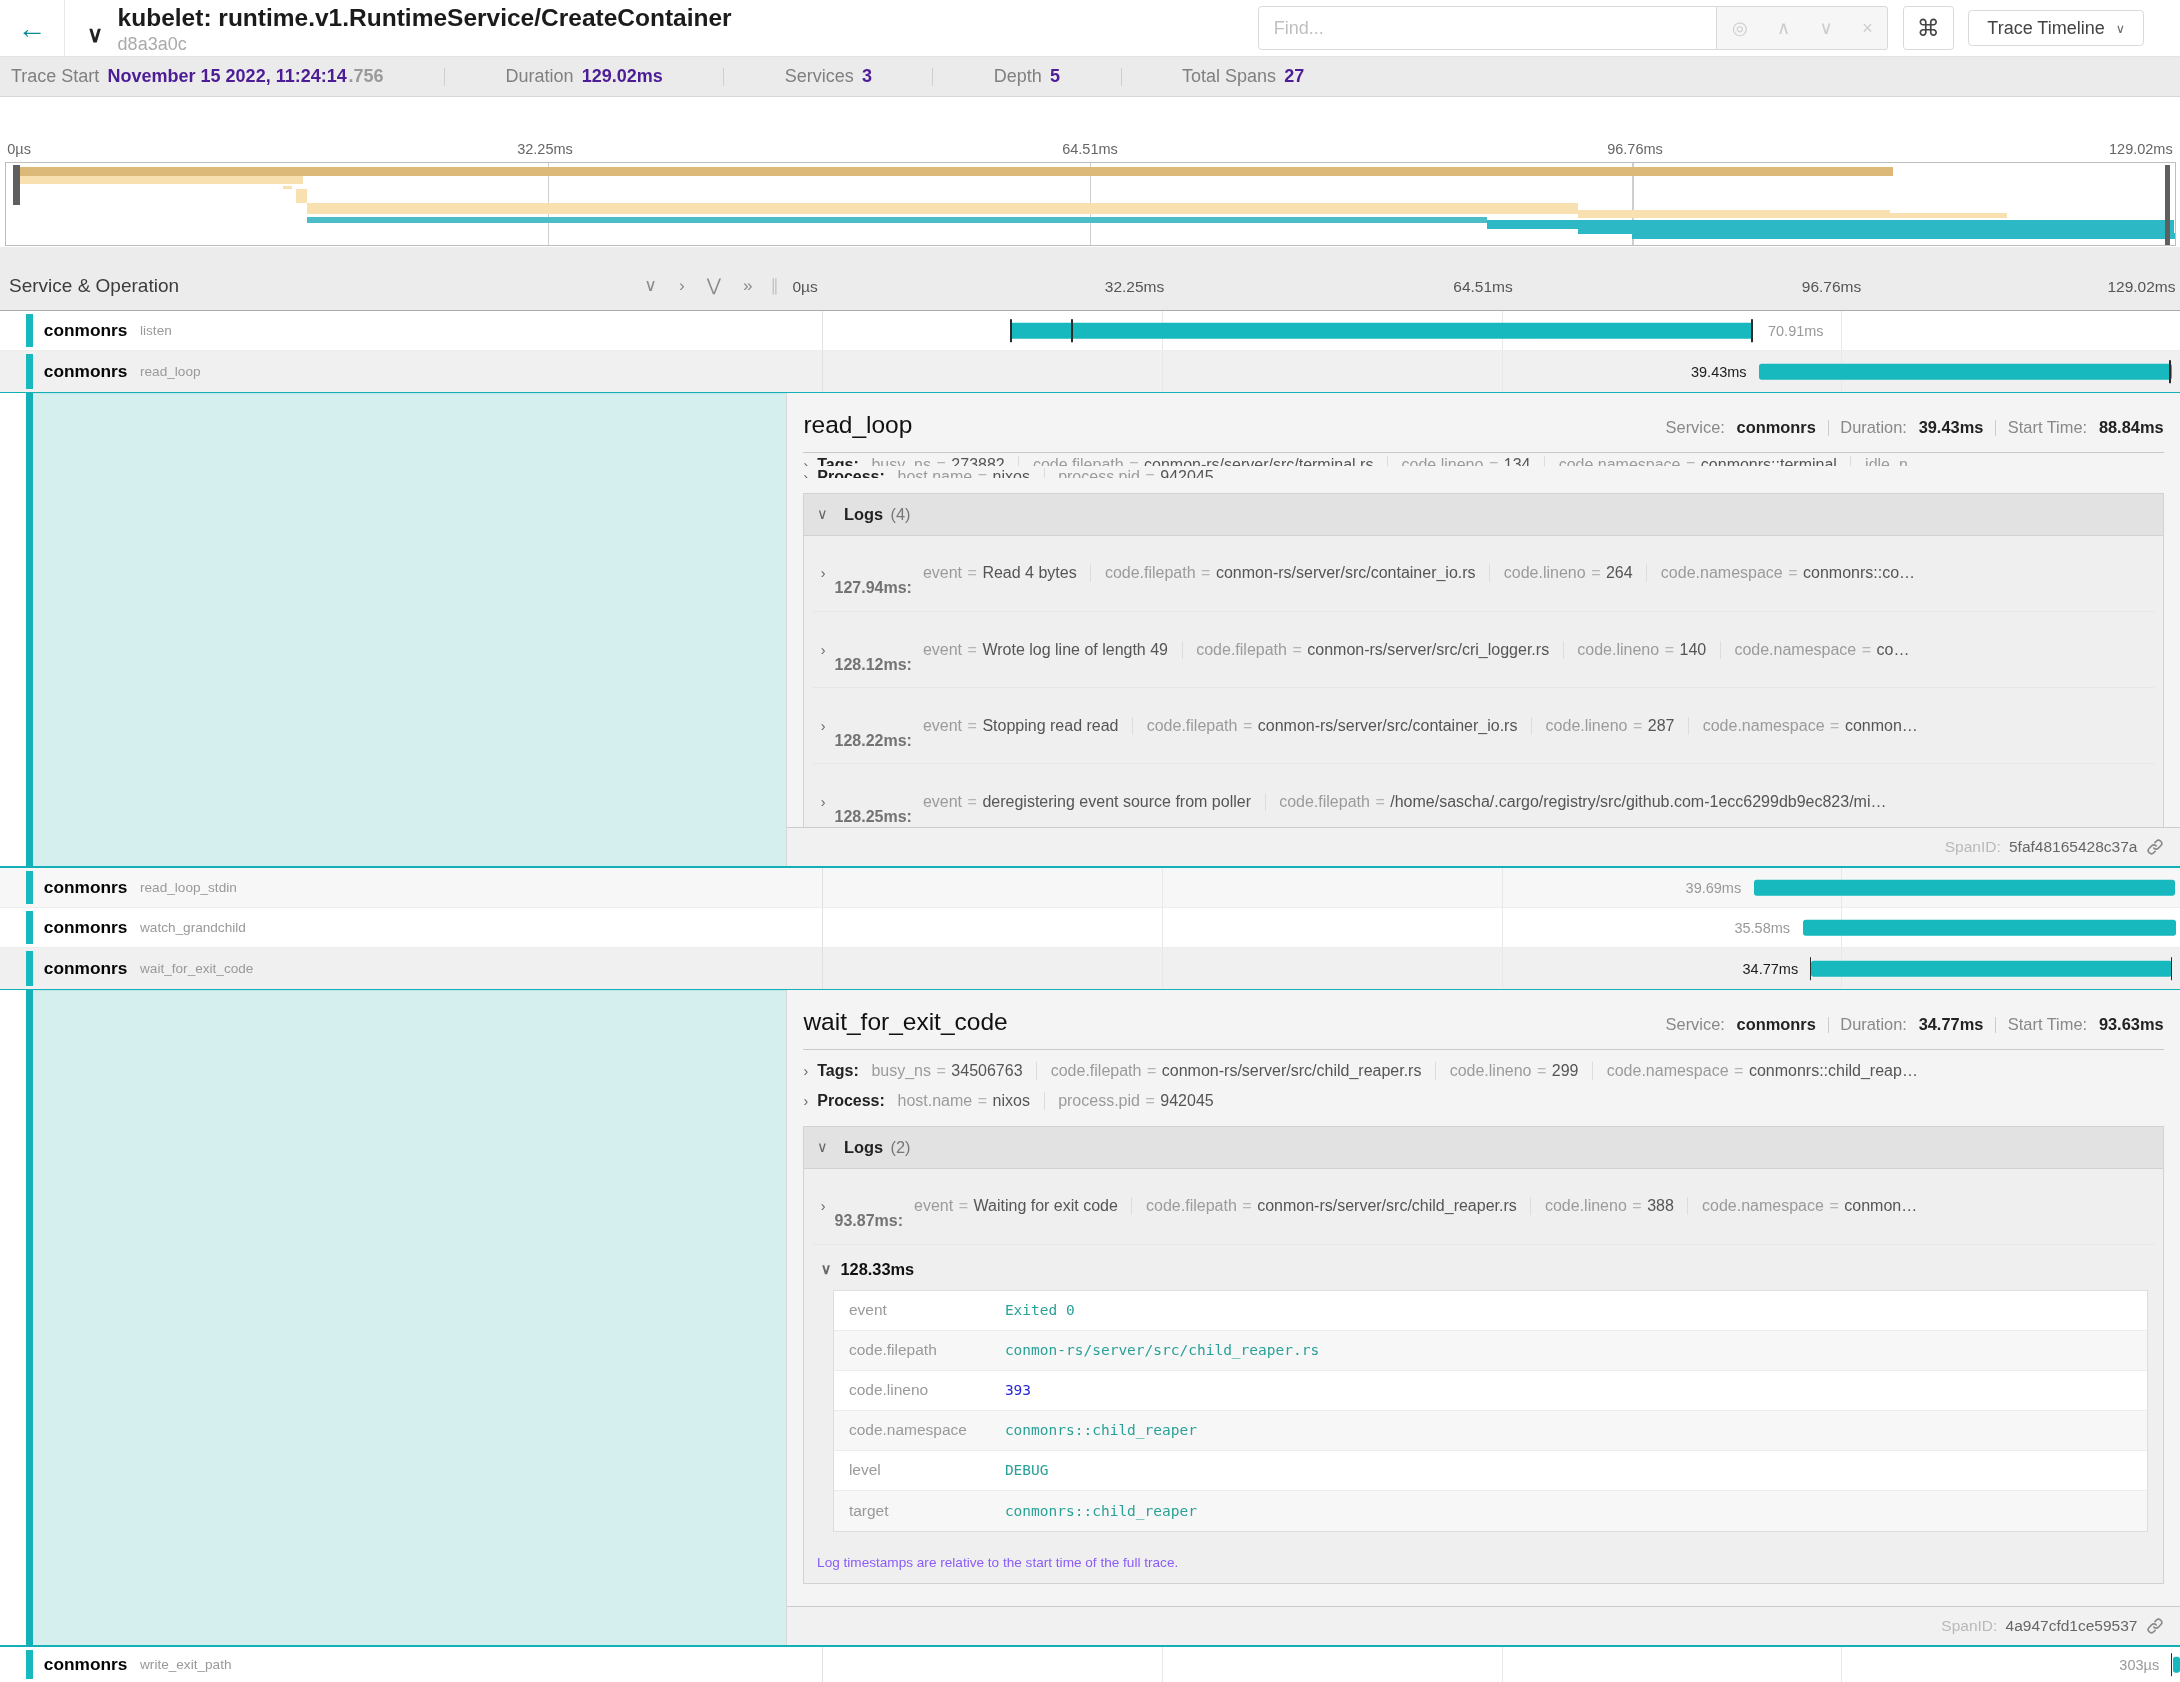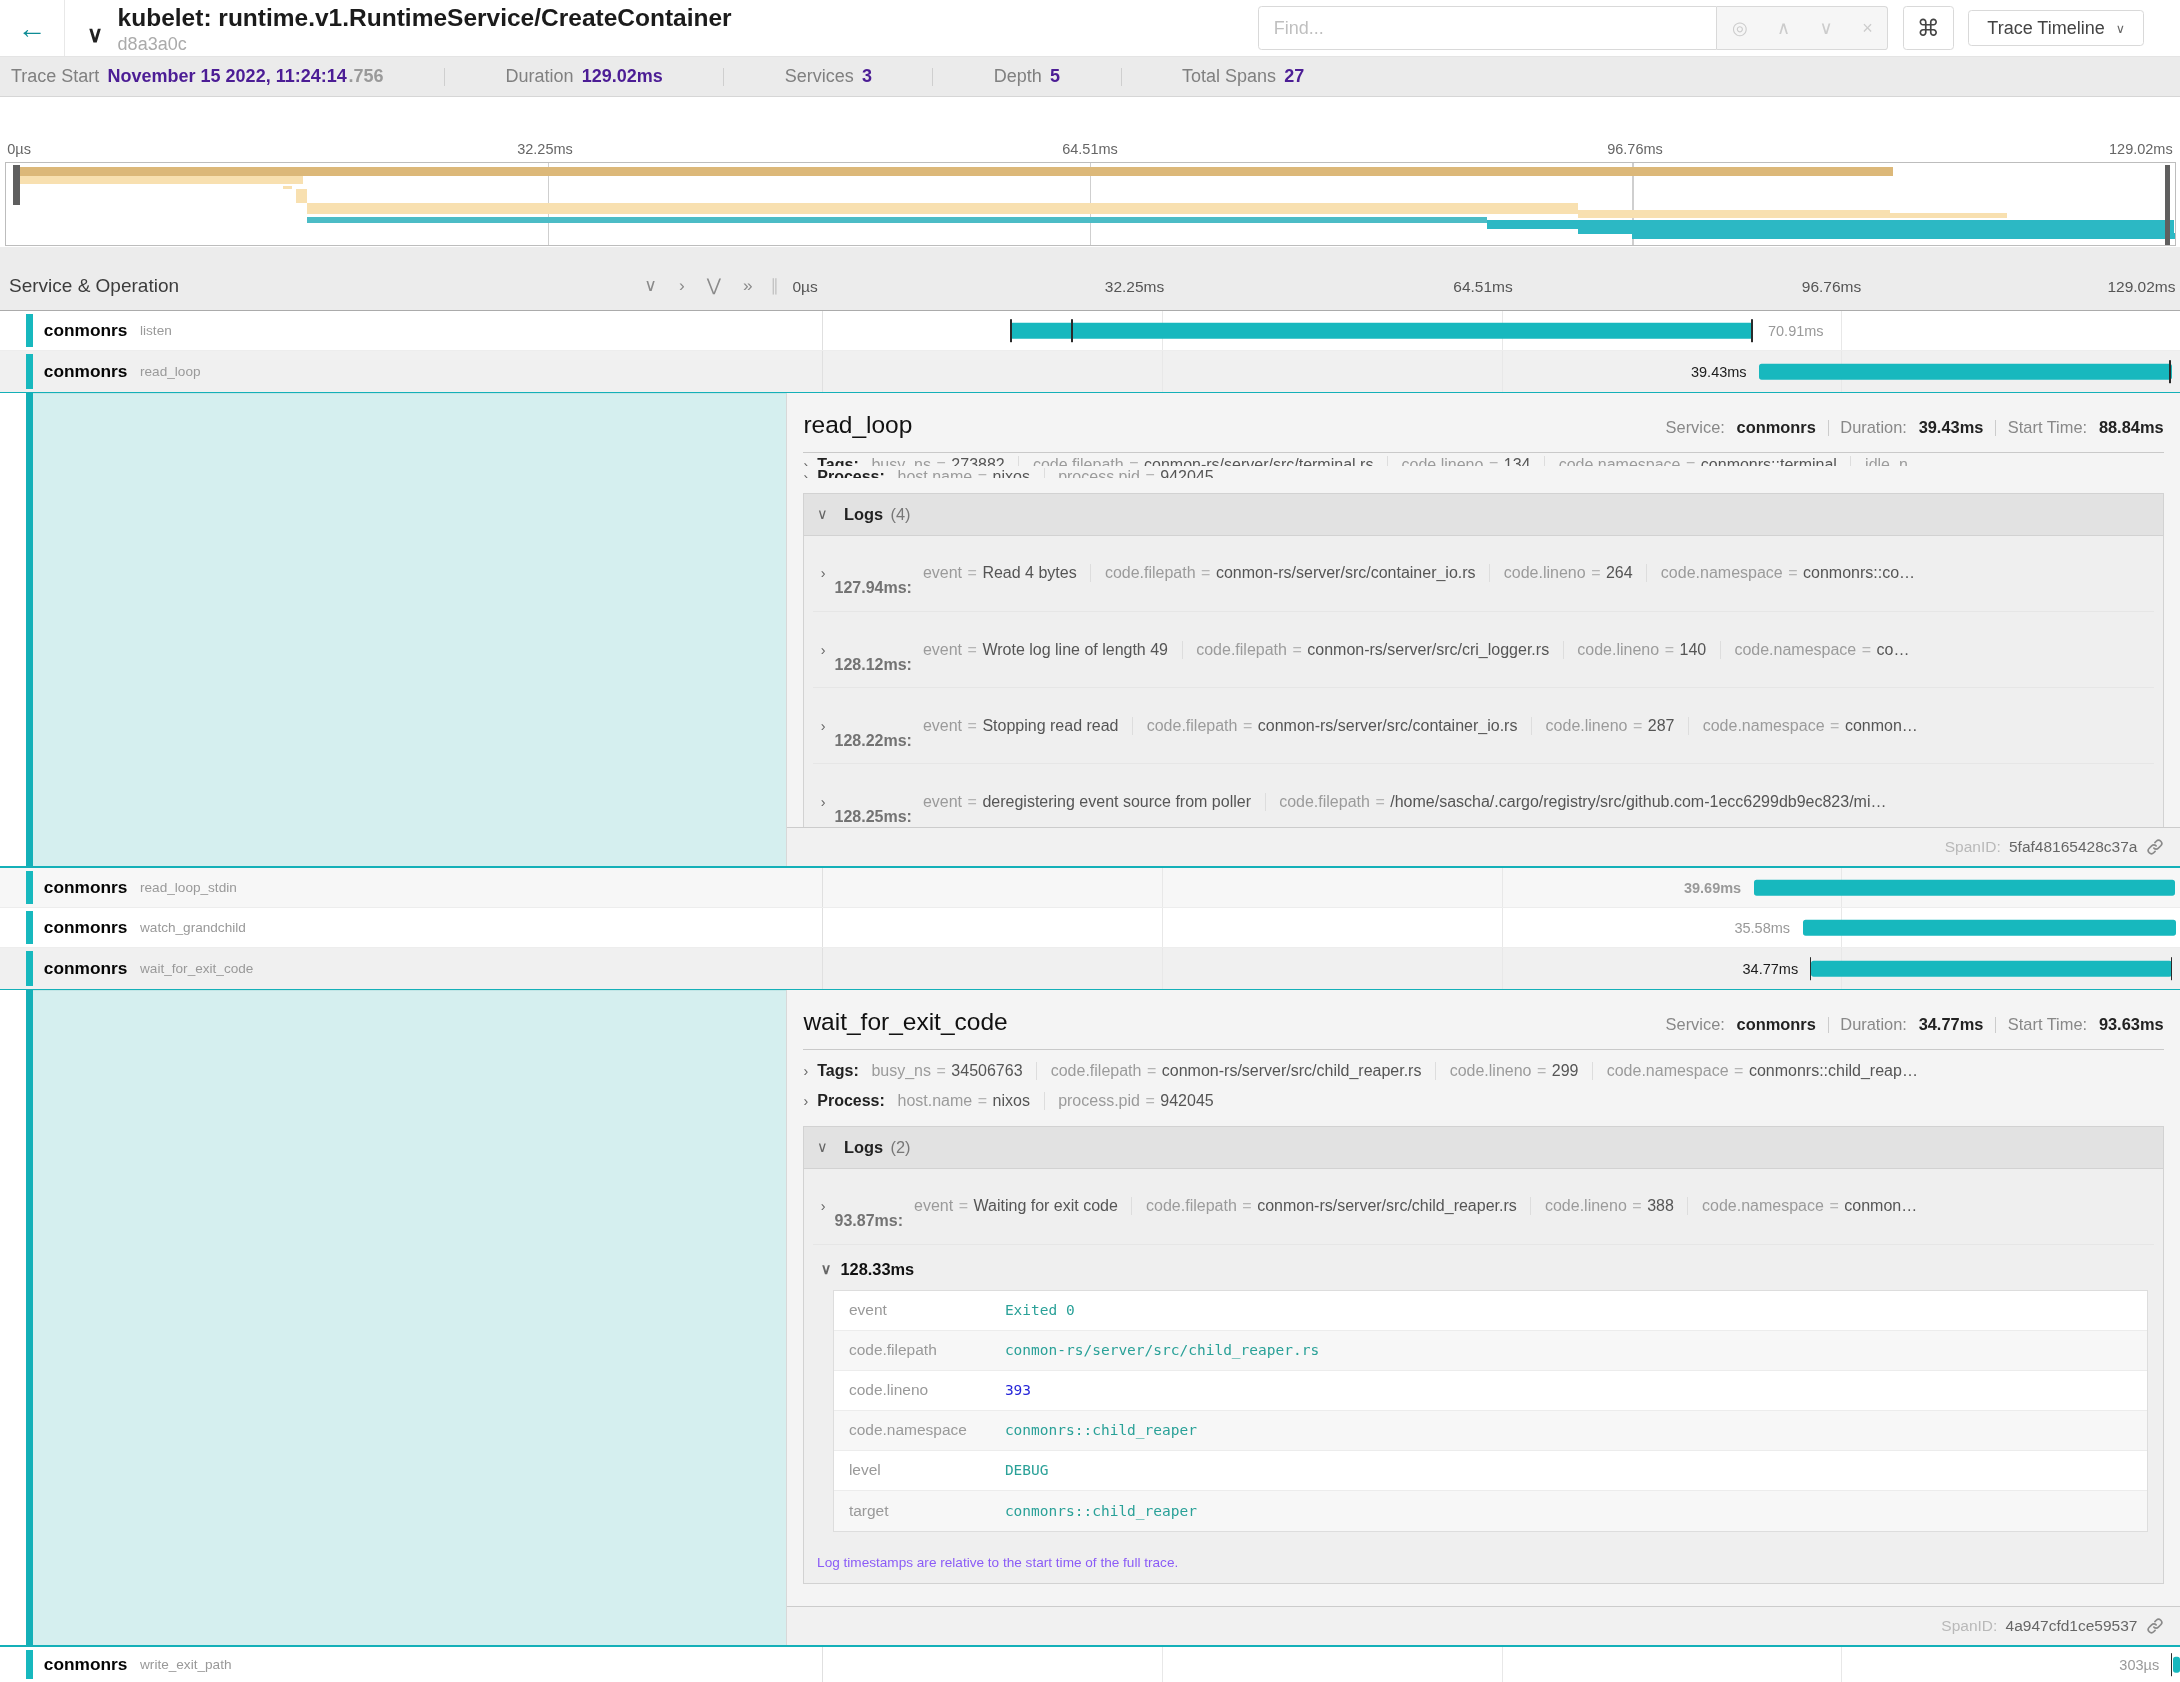--- a/index.html
+++ b/index.html
@@ -448,21 +448,21 @@
     <div class="row-left">
       <span class="color-bar"></span>
       <span class="svc">conmonrs</span>
       <span class="op">read_loop_stdin</span>
     </div>
     <div class="row-right">
       <i class="gl" style="left:25%"></i>
       <i class="gl" style="left:50%"></i>
       <i class="gl" style="left:75%"></i>
       <span class="bar" style="left: 68.6%; width: 31%;"></span>
-      <span class="bar-label" style="right: 31.8%; font-weight: bold;">39.69ms</span>
+      <span class="bar-label" style="right: 31.8%;">39.69ms</span>
     </div>
   </div>
 
   <div class="span-row">
     <div class="row-left">
       <span class="color-bar"></span>
       <span class="svc">conmonrs</span>
       <span class="op">watch_grandchild</span>
     </div>
     <div class="row-right">

